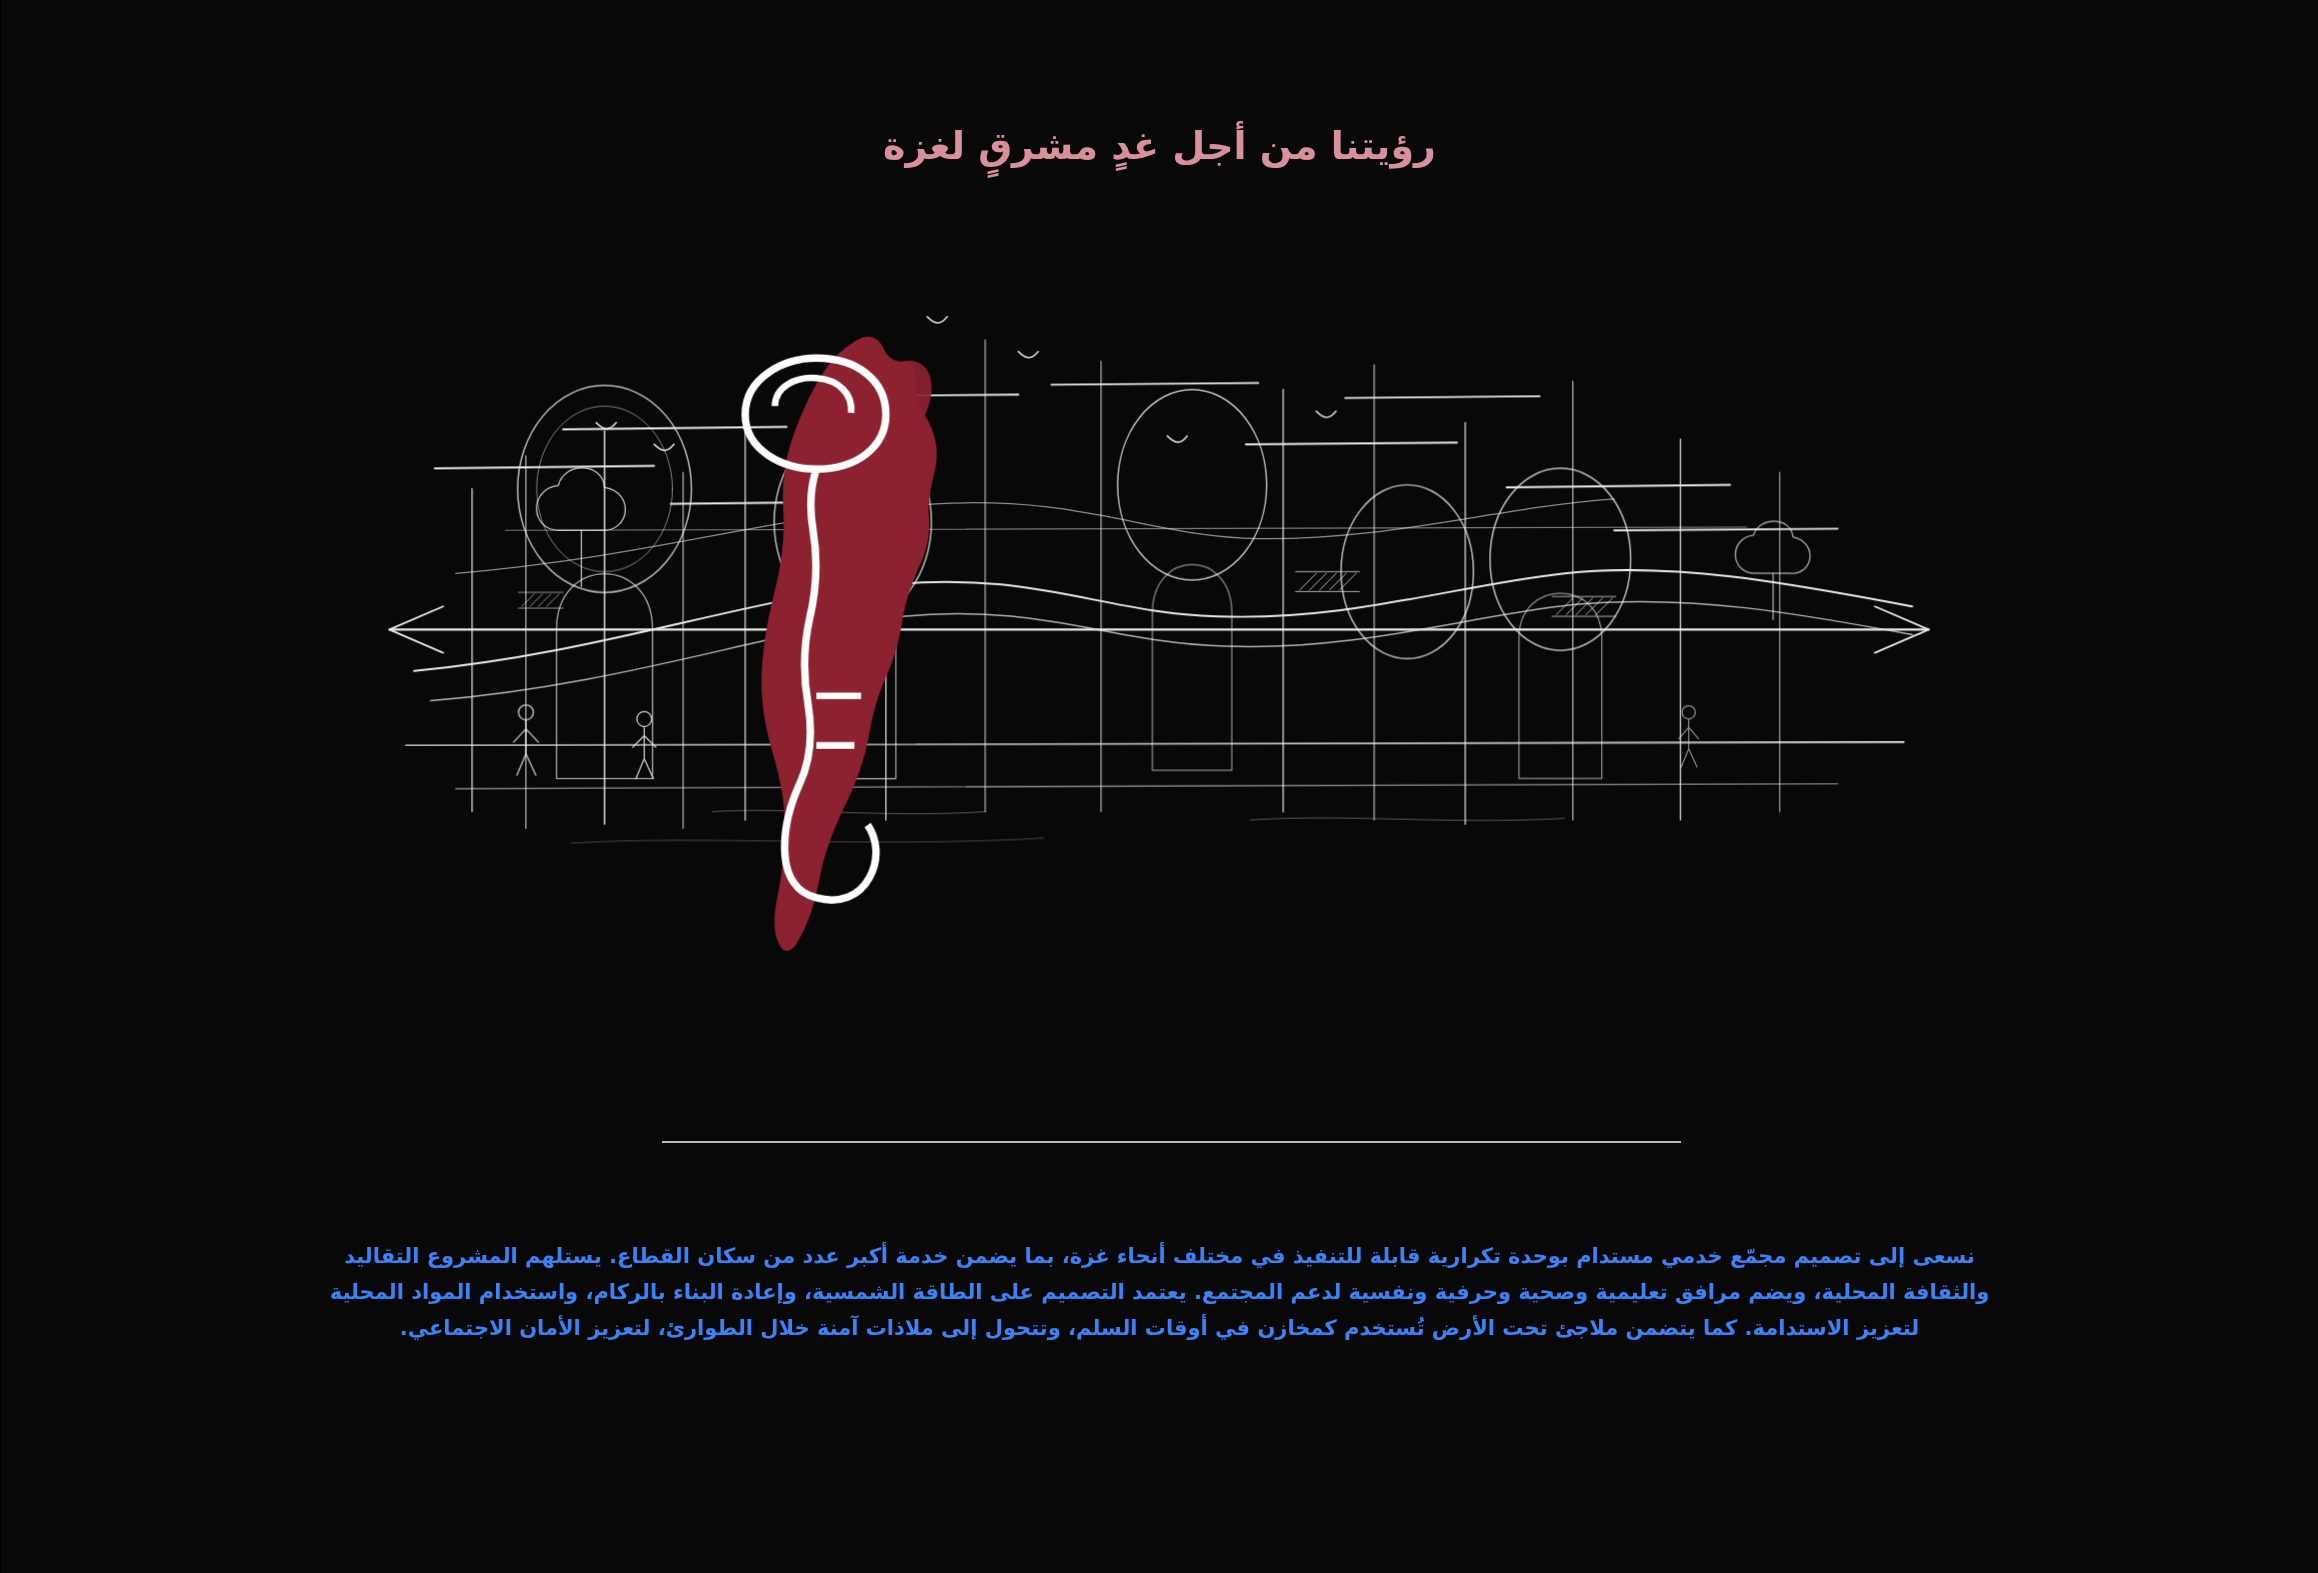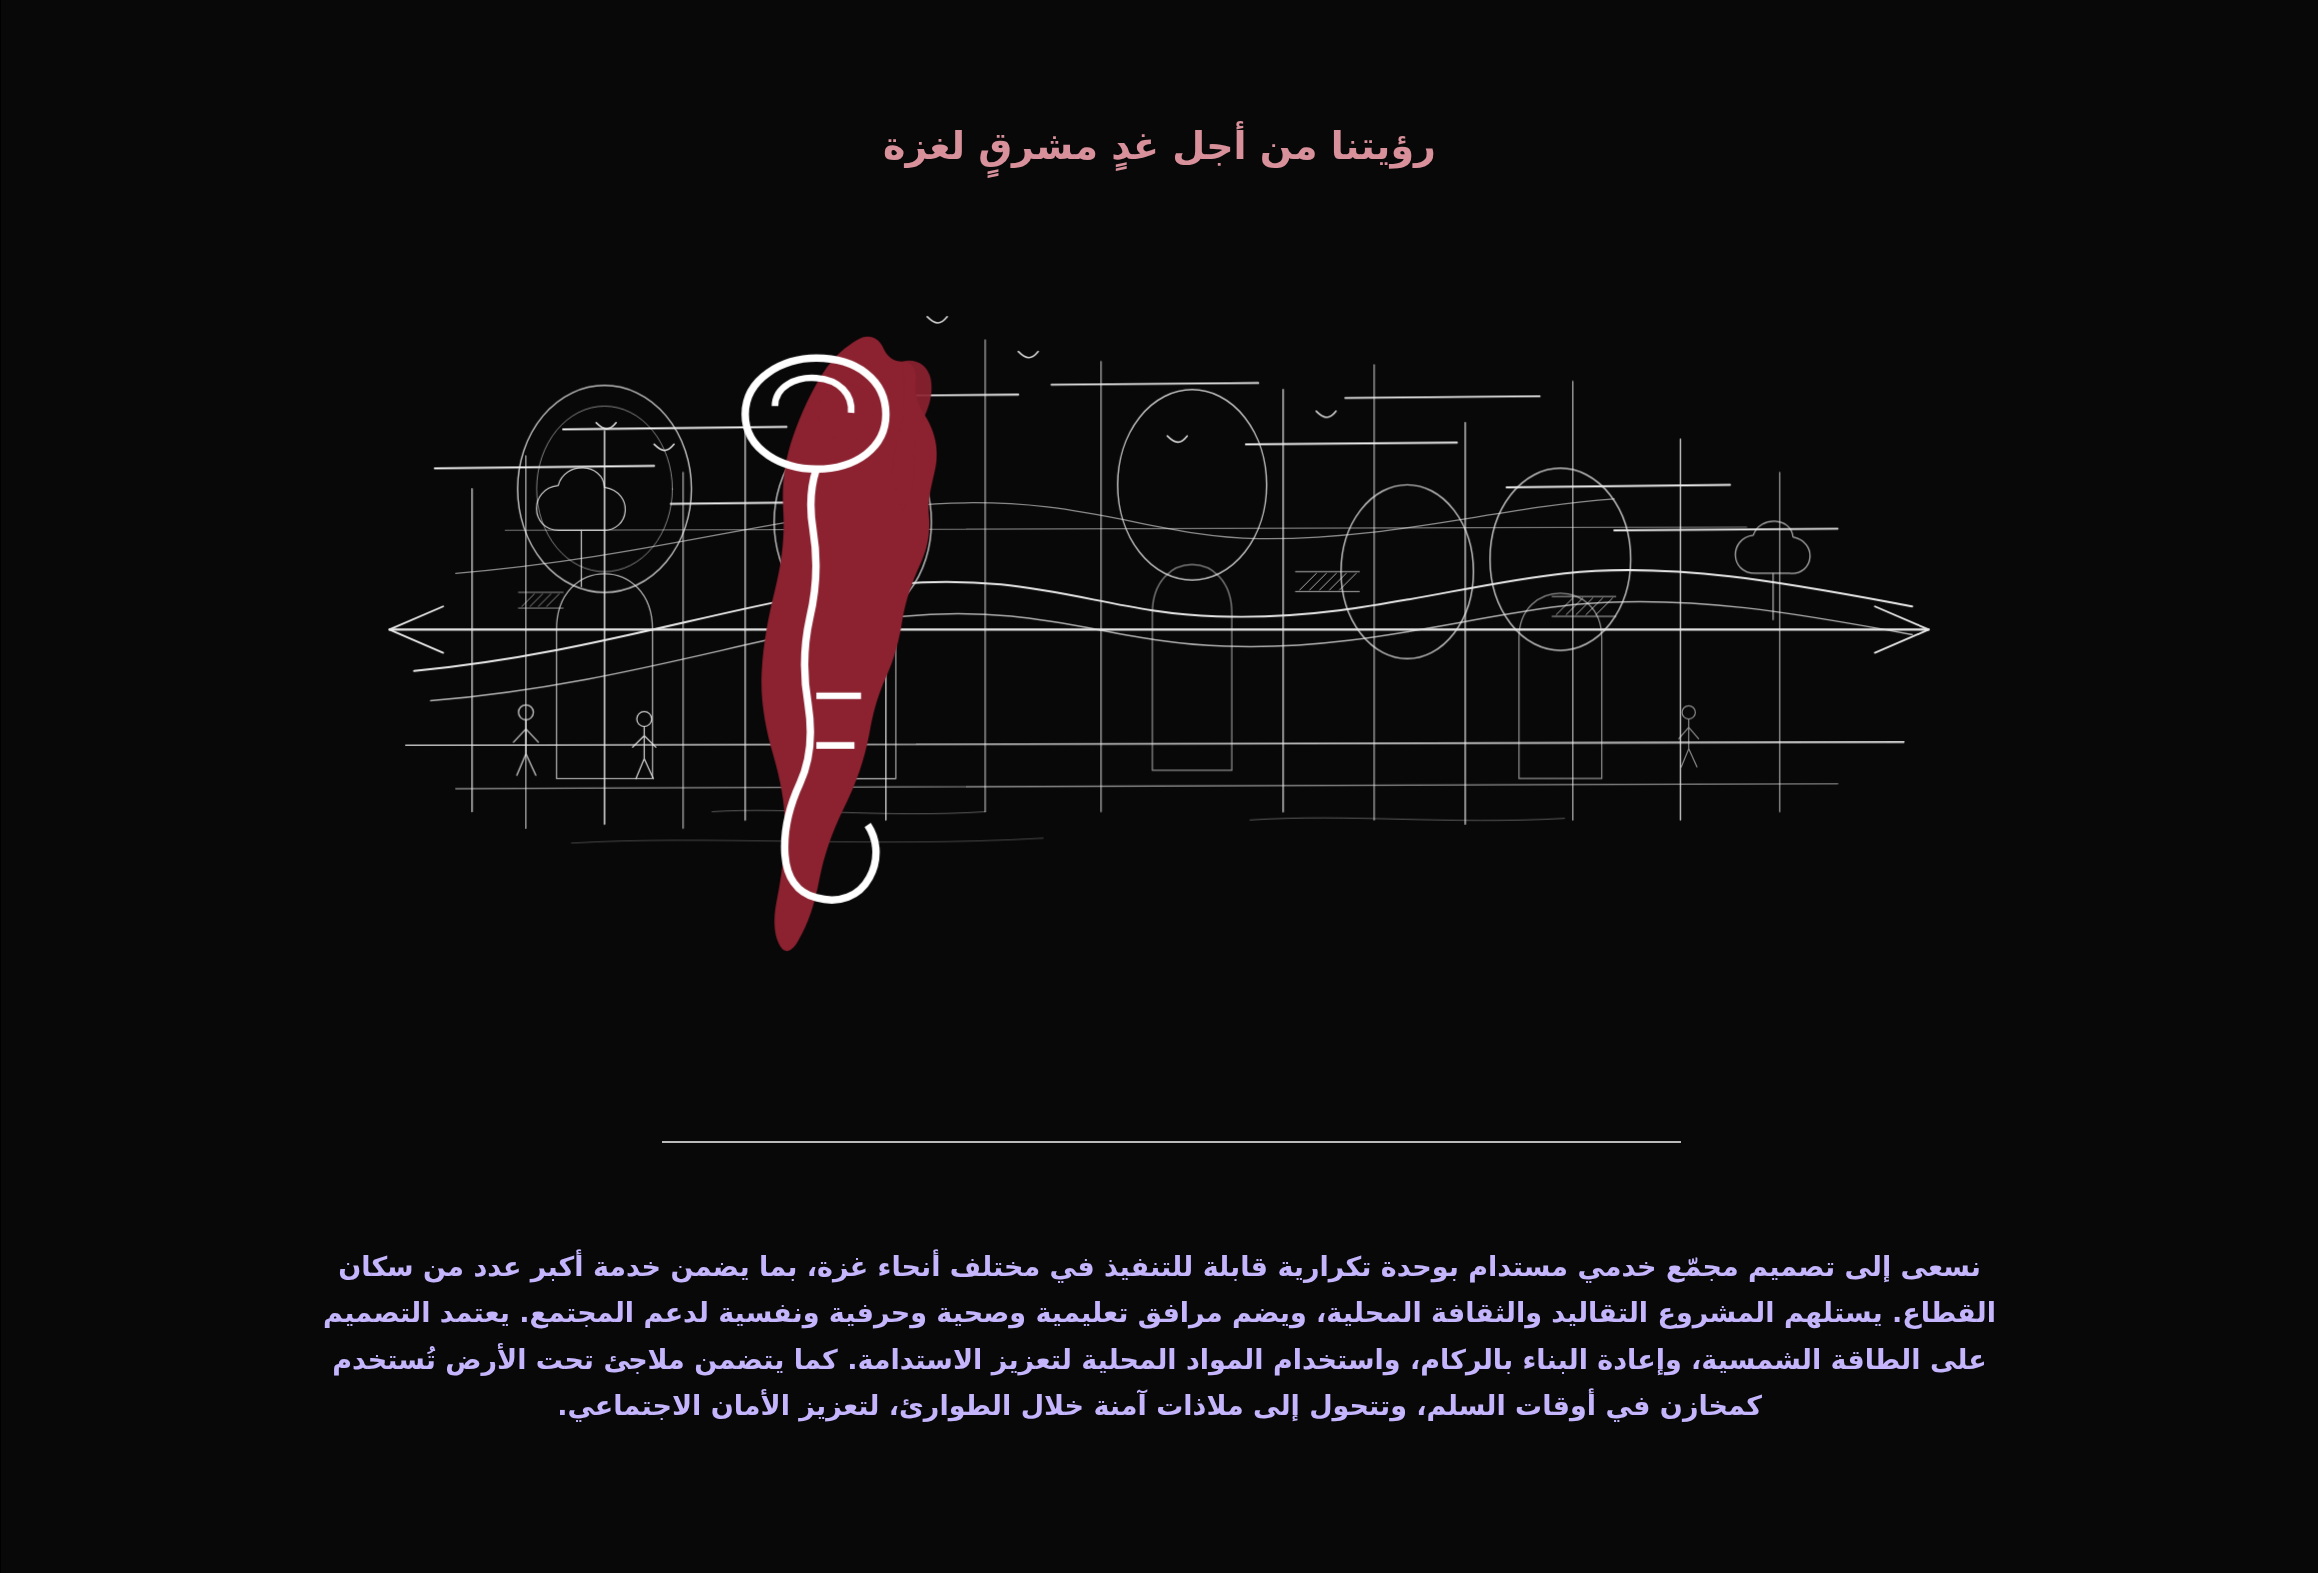--- a/index.html
+++ b/index.html
@@ -70,23 +70,23 @@
   
   .body-wrap {
     position: absolute;
     top: 1217px;
     left: 323px;
     width: 1673px;
     text-align: center;
   }
   .body-text {
     font-family: "DejaVu Sans", sans-serif;
-    font-size: 27px;
+    font-size: 21px;
     line-height: 1.72;
-    color: #c4b5fd;
+    color: #3b82f6;
     direction: rtl;
     unicode-bidi: isolate;
     text-align: center;
     font-weight: 600;
   }
 </style>
 </head>
 <body>
 
 <div class="page">

